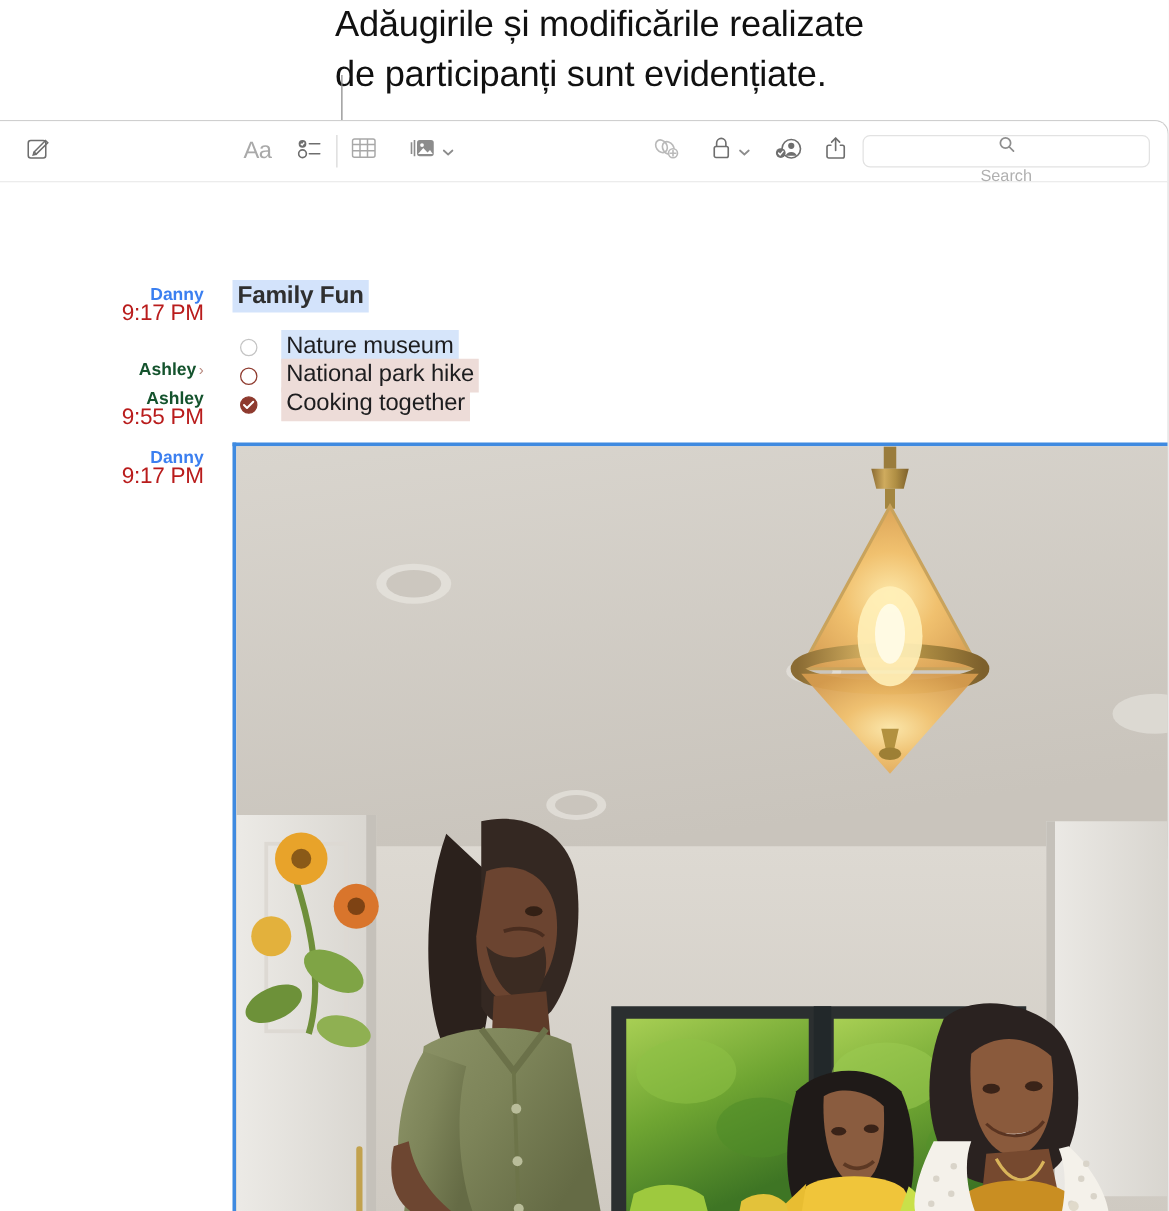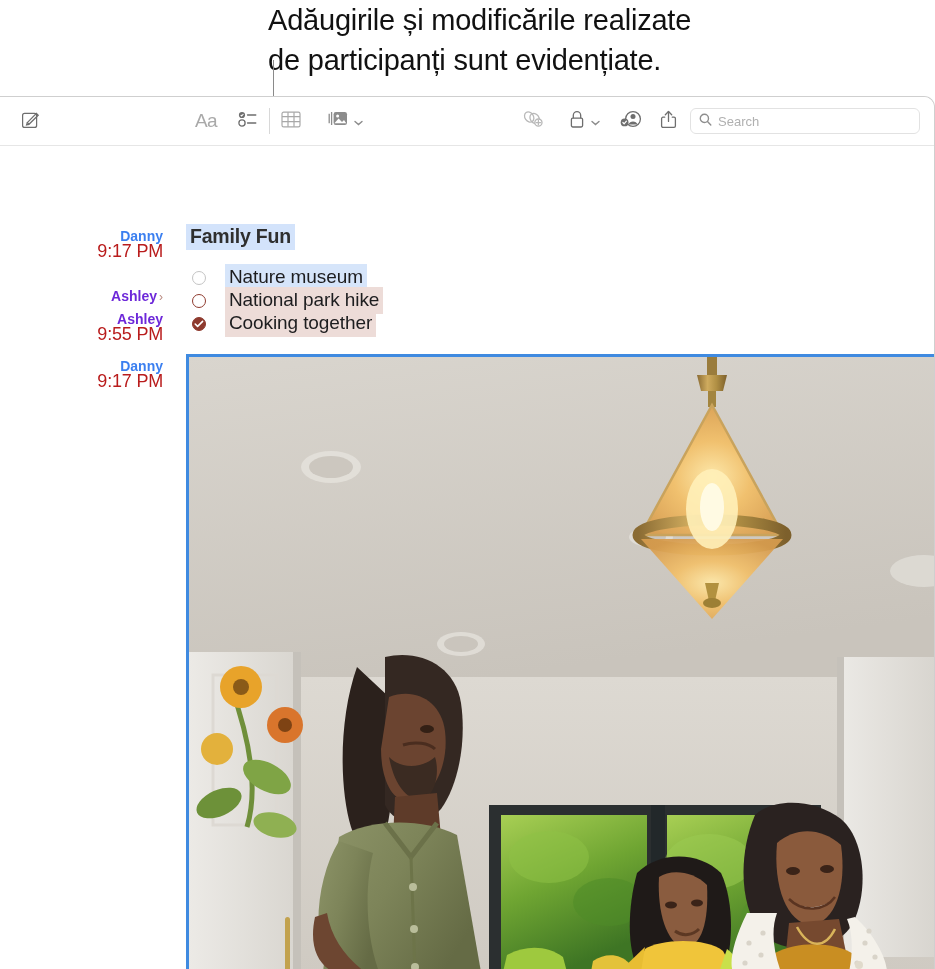--- a/index.html
+++ b/index.html
@@ -89,20 +89,21 @@
     position: absolute;
     left: 690px; top: 108px;
     width: 230px; height: 26px;
     border: 1px solid #e2e2e2;
     border-radius: 6px;
     background: #ffffff;
     display: flex;
     align-items: center;
     padding: 0 8px;
     gap: 6px;
+    flex-direction: column;
   }
   #tb-search .ph {
     font-size: 13px;
     color: #b0b0b0;
   }
 
   
   #note-body {
     position: relative;
     height: 823px;
@@ -121,21 +122,21 @@
   .attrib .who {
     font-size: 14px;
     font-weight: bold;
   }
   .attrib .when {
     font-size: 18px;
     color: #b91c1c;
     letter-spacing: -0.2px;
   }
   .who.danny { color: #3b7ff0; }
-  .who.ashley { color: #6d28d9; }
+  .who.ashley { color: #14532d; }
   .chev {
     color: #b98a80;
     font-size: 12px;
     font-weight: normal;
     margin-left: 2px;
   }
 
   #gutter {
     position: absolute;
     left: 0; top: 0;

